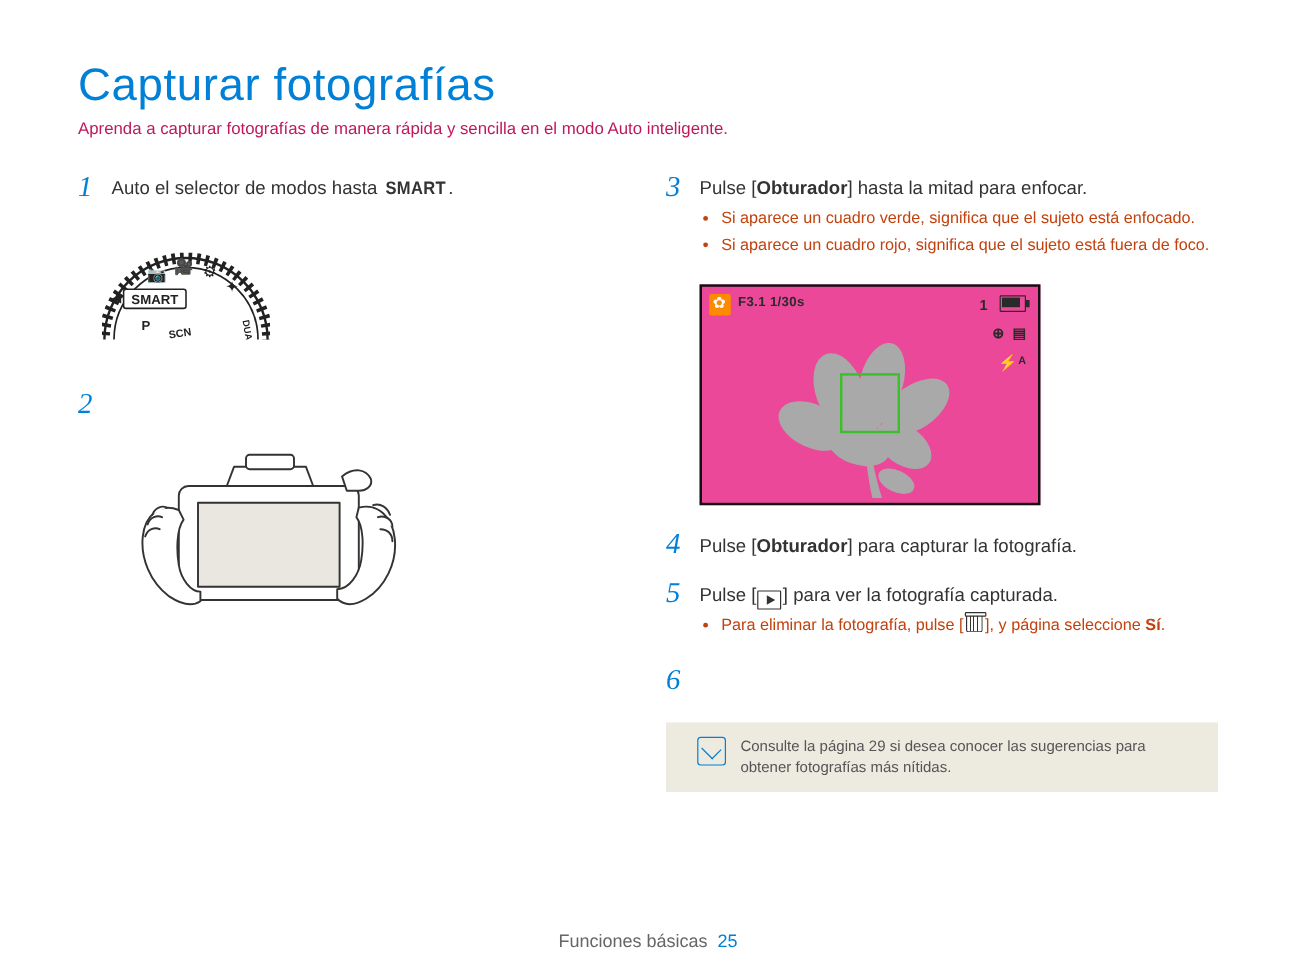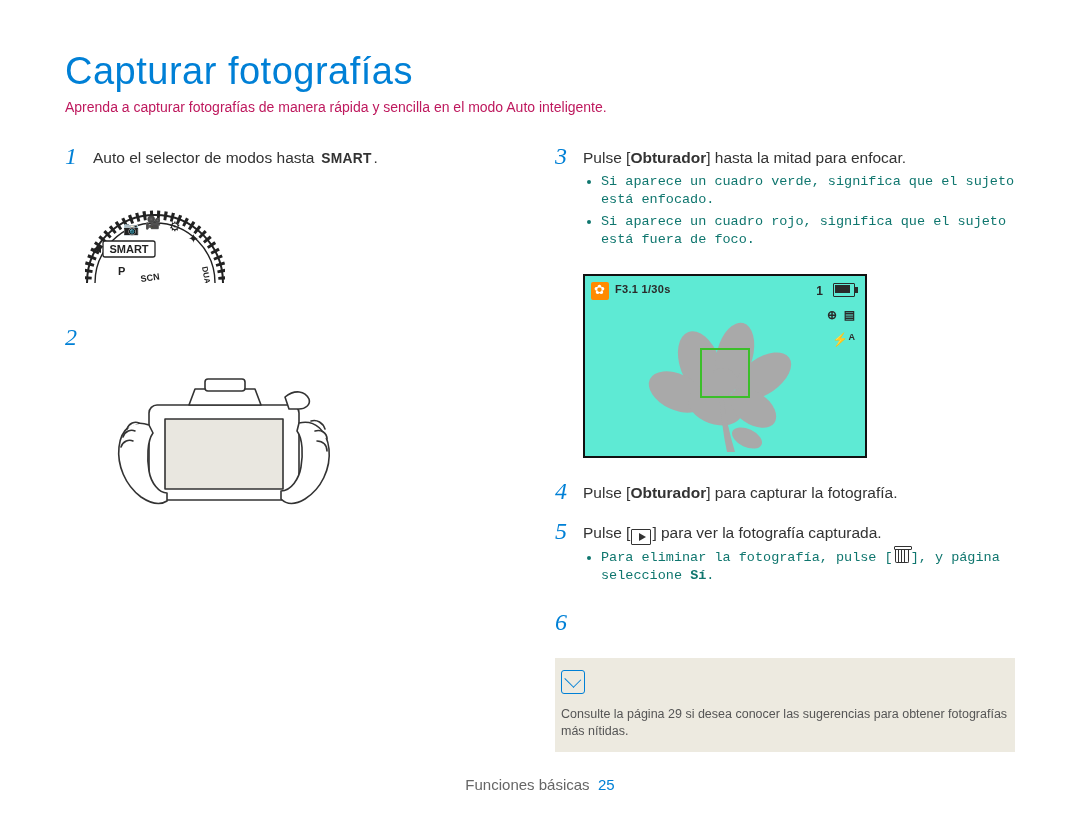--- a/index.html
+++ b/index.html
@@ -33,36 +33,35 @@
     font-family:Georgia,'Times New Roman',serif;
     line-height:1.1;
     min-width:18px;
   }
   .step-body{font-size:15.5px;color:#333;line-height:1.4;padding-top:4px;}
   .step-body b{font-weight:700;}
   .inline-smart{
     font-family:Arial;font-weight:900;font-size:15px;
     letter-spacing:.3px;transform:scaleX(.92);display:inline-block;
   }
-  ul.sub{margin:4px 0 10px 4px;padding-left:14px;font-size:13.5px;color:#0f766e;line-height:1.35;font-family:Liberation Mono, monospace;}
+  ul.sub{margin:4px 0 10px 4px;padding-left:14px;font-size:13.5px;color:#c2410c;line-height:1.35;}
   ul.sub li{margin-bottom:4px;}
   .dial-area{margin:12px 0 26px 20px;}
   .camera-area{margin:14px 0 10px 40px;}
   .lcd-area{margin:6px 0 20px 28px;}
   .tipbox{
     background:#edeae0;
     display:flex;
     align-items:flex-start;
     gap:12px;
-    padding:12px 6px;
+    padding:12px 26px;
     margin-top:22px;
     font-size:12.5px;
     color:#555;
     line-height:1.35;
-    flex-direction:column;
   }
   .tipbox .ticon{
     width:22px;height:22px;border:1.6px solid #0080d6;border-radius:3px;
     display:flex;align-items:center;justify-content:center;flex-shrink:0;
   }
   .tipbox .ticon::after{content:"";width:10px;height:12px;border:1.6px solid #0080d6;border-top:none;border-right:none;transform:rotate(-45deg) translate(1px,-2px);}
   .footer{
     position:absolute;bottom:22px;left:0;width:100%;
     text-align:center;font-size:15px;color:#666;
   }
@@ -76,21 +75,21 @@
   .play-icon::after{content:"";border-left:7px solid #333;border-top:4px solid transparent;border-bottom:4px solid transparent;margin-left:2px;}
   .trash-icon{
     display:inline-block;vertical-align:-2px;width:12px;height:13px;
     border:1.2px solid #333;border-top:none;position:relative;margin:0 2px;
     border-radius:0 0 2px 2px;
     background:linear-gradient(to right,transparent 2px,#333 2px,#333 3px,transparent 3px,transparent 5px,#333 5px,#333 6px,transparent 6px,transparent 8px,#333 8px,#333 9px,transparent 9px);
   }
   .trash-icon::before{content:"";position:absolute;top:-3px;left:-2px;width:16px;height:2px;border:1px solid #333;border-radius:1px;}
   
   .lcd{
-    width:280px;height:180px;border:2px solid #111;background:#5eead4;position:relative;
+    width:280px;height:180px;border:2px solid #111;background:#ec4899;position:relative;
     font-family:Arial;
   }
   .lcd .flower-icon{position:absolute;top:6px;left:6px;width:18px;height:18px;background:#ff8a00;border-radius:2px;}
   .lcd .flower-icon::after{content:"✿";color:#fff;font-size:13px;position:absolute;top:0;left:3px;}
   .lcd .fvals{position:absolute;top:7px;left:30px;font-size:11px;font-weight:700;color:#2a2a2a;letter-spacing:.3px;}
   .lcd .count{position:absolute;top:8px;right:42px;font-size:12px;font-weight:700;color:#2a2a2a;}
   .lcd .batt{position:absolute;top:7px;right:10px;width:20px;height:12px;border:1.4px solid #2a2a2a;border-radius:1px;}
   .lcd .batt::after{content:"";position:absolute;right:-4px;top:3px;width:3px;height:6px;background:#2a2a2a;}
   .lcd .batt::before{content:"";position:absolute;left:1px;top:1px;width:15px;height:8px;background:#2a2a2a;}
   .lcd .zoom{position:absolute;top:32px;right:10px;font-size:12px;color:#2a2a2a;font-weight:700;}

